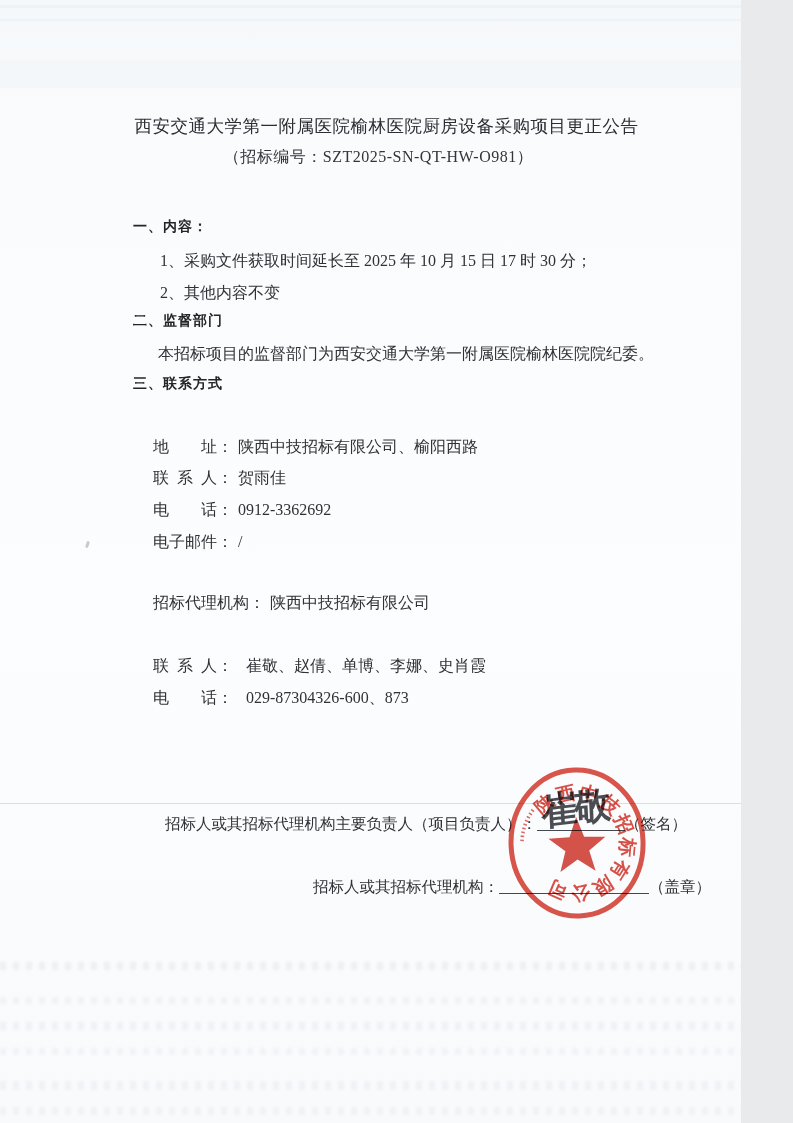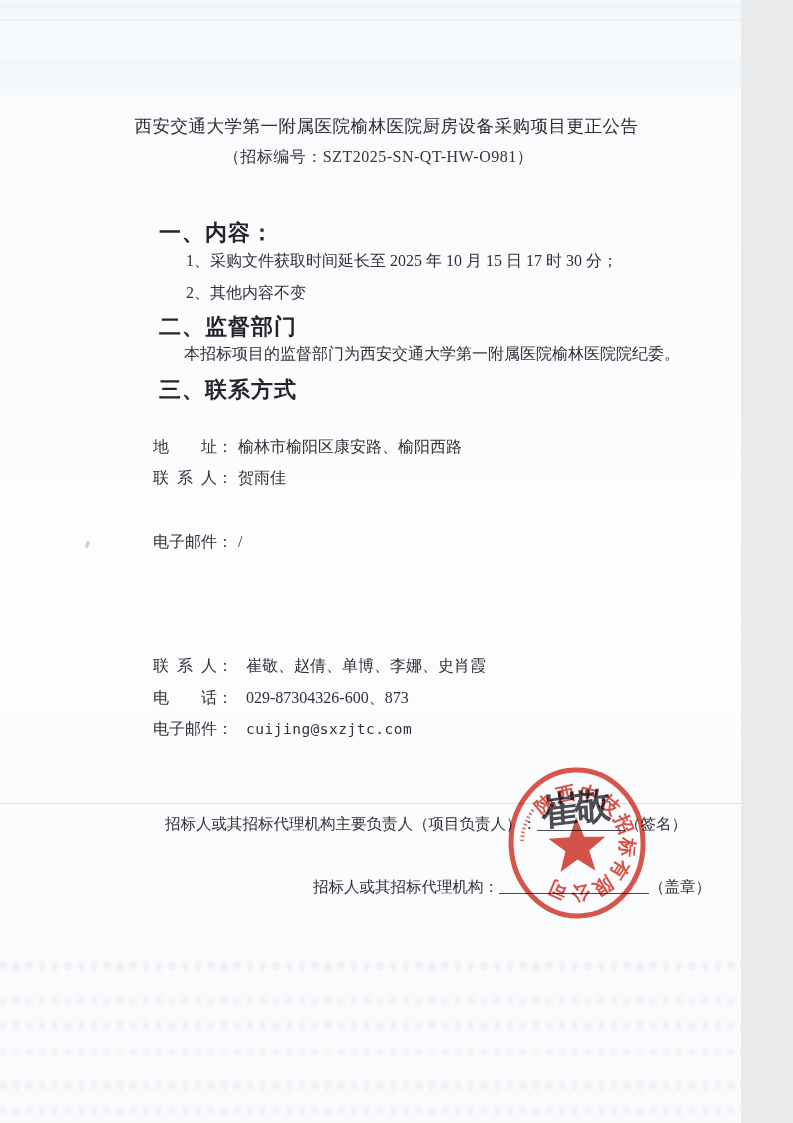--- a/index.html
+++ b/index.html
@@ -6,22 +6,22 @@
   .page{
     position:relative; width:741px; height:1123px; overflow:hidden;
     background:linear-gradient(180deg,#f5f8fa 0%,#fafbfd 12%,#fcfdfe 55%,#f9fafc 100%);
     font-family:"Liberation Serif","DejaVu Serif",serif;
     color:#2f3136;
   }
   .abs{position:absolute;}
   .band{position:absolute;left:0;right:0;pointer-events:none;}
   .title{left:0;right:0;top:114px;text-align:center;font-size:17.5px;letter-spacing:.5px;transform:translateX(16px);color:#2b2d33;}
   .subtitle{left:0;right:0;top:147px;text-align:center;font-size:16px;letter-spacing:.5px;transform:translateX(8px);color:#33353b;}
-  .h1{left:133px;font-size:22px;font-weight:bold;font-family:Liberation Mono, monospace;color:#232529;letter-spacing:1px;margin-left:26px;}
-  .body-line{left:160px;font-size:16px;white-space:nowrap;color:#303237;margin-left:26px;}
+  .h1{left:133px;font-size:14px;font-weight:bold;font-family:Liberation Mono, monospace;color:#232529;letter-spacing:1px;}
+  .body-line{left:160px;font-size:16px;white-space:nowrap;color:#303237;}
   .crow{font-size:16px;white-space:nowrap;color:#303237;}
   .lbl{display:inline-block;width:64px;text-align:justify;text-align-last:justify;}
   .lblwide{display:inline-block;}
   .val{padding-left:5px;}
   .val.gap{padding-left:13px;}
   .mono{font-family:"DejaVu Sans Mono","Liberation Mono",monospace;font-size:14.5px;letter-spacing:.5px;}
   .scanline{left:0;width:793px;height:1px;background:#d5d8dc;opacity:.85;}
   .footrow{font-size:15.5px;white-space:nowrap;color:#2e3035;}
   .uline{display:inline-block;border-bottom:1.6px solid #45484e;height:14px;vertical-align:-2px;}
   .u1{width:88px;}
@@ -49,37 +49,40 @@
   <div class="abs h1" style="top:218px">一、内容：</div>
   <div class="abs body-line" style="top:251px">1、采购文件获取时间延长至 2025 年 10 月 15 日 17 时 30 分；</div>
   <div class="abs body-line" style="top:283px">2、其他内容不变</div>
 
   <div class="abs h1" style="top:312px">二、监督部门</div>
   <div class="abs body-line" style="top:344px;left:158px">本招标项目的监督部门为西安交通大学第一附属医院榆林医院院纪委。</div>
 
   <div class="abs h1" style="top:375px">三、联系方式</div>
 
   <div class="abs crow" style="top:437px;left:153px">
-    <span class="lbl">地址</span><span>：</span><span class="val">榆林市榆阳区康安路、榆阳西路</span>
+    <span class="lbl">地址</span><span>：</span><span class="val">陕西中技招标有限公司、榆阳西路</span>
   </div>
   <div class="abs crow" style="top:468px;left:153px">
     <span class="lbl">联系人</span><span>：</span><span class="val">贺雨佳</span>
+  </div>
+  <div class="abs crow" style="top:500px;left:153px">
+    <span class="lbl">电话</span><span>：</span><span class="val">0912-3362692</span>
   </div>
   <div class="abs crow" style="top:532px;left:153px">
     <span class="lbl">电子邮件</span><span>：</span><span class="val">/</span>
   </div>
 
+  <div class="abs crow" style="top:593px;left:153px">
+    <span class="lblwide">招标代理机构</span><span>：</span><span class="val">陕西中技招标有限公司</span>
+  </div>
   <div class="abs crow" style="top:656px;left:153px">
     <span class="lbl">联系人</span><span>：</span><span class="val gap">崔敬、赵倩、单博、李娜、史肖霞</span>
   </div>
   <div class="abs crow" style="top:688px;left:153px">
     <span class="lbl">电话</span><span>：</span><span class="val gap">029-87304326-600、873</span>
-  </div>
-  <div class="abs crow" style="top:719px;left:153px">
-    <span class="lbl">电子邮件</span><span>：</span><span class="val gap mono">cuijing@sxzjtc.com</span>
   </div>
 
   <div class="abs scanline" style="top:803px"></div>
 
   <div class="abs footrow" style="top:814px;left:165px">
     <span>招标人或其招标代理机构主要负责人（项目负责人）：</span><span class="uline u1"></span><span>（签名）</span>
   </div>
   <div class="abs footrow" style="top:877px;left:313px">
     <span>招标人或其招标代理机构：</span><span class="uline u2"></span><span>（盖章）</span>
   </div>

